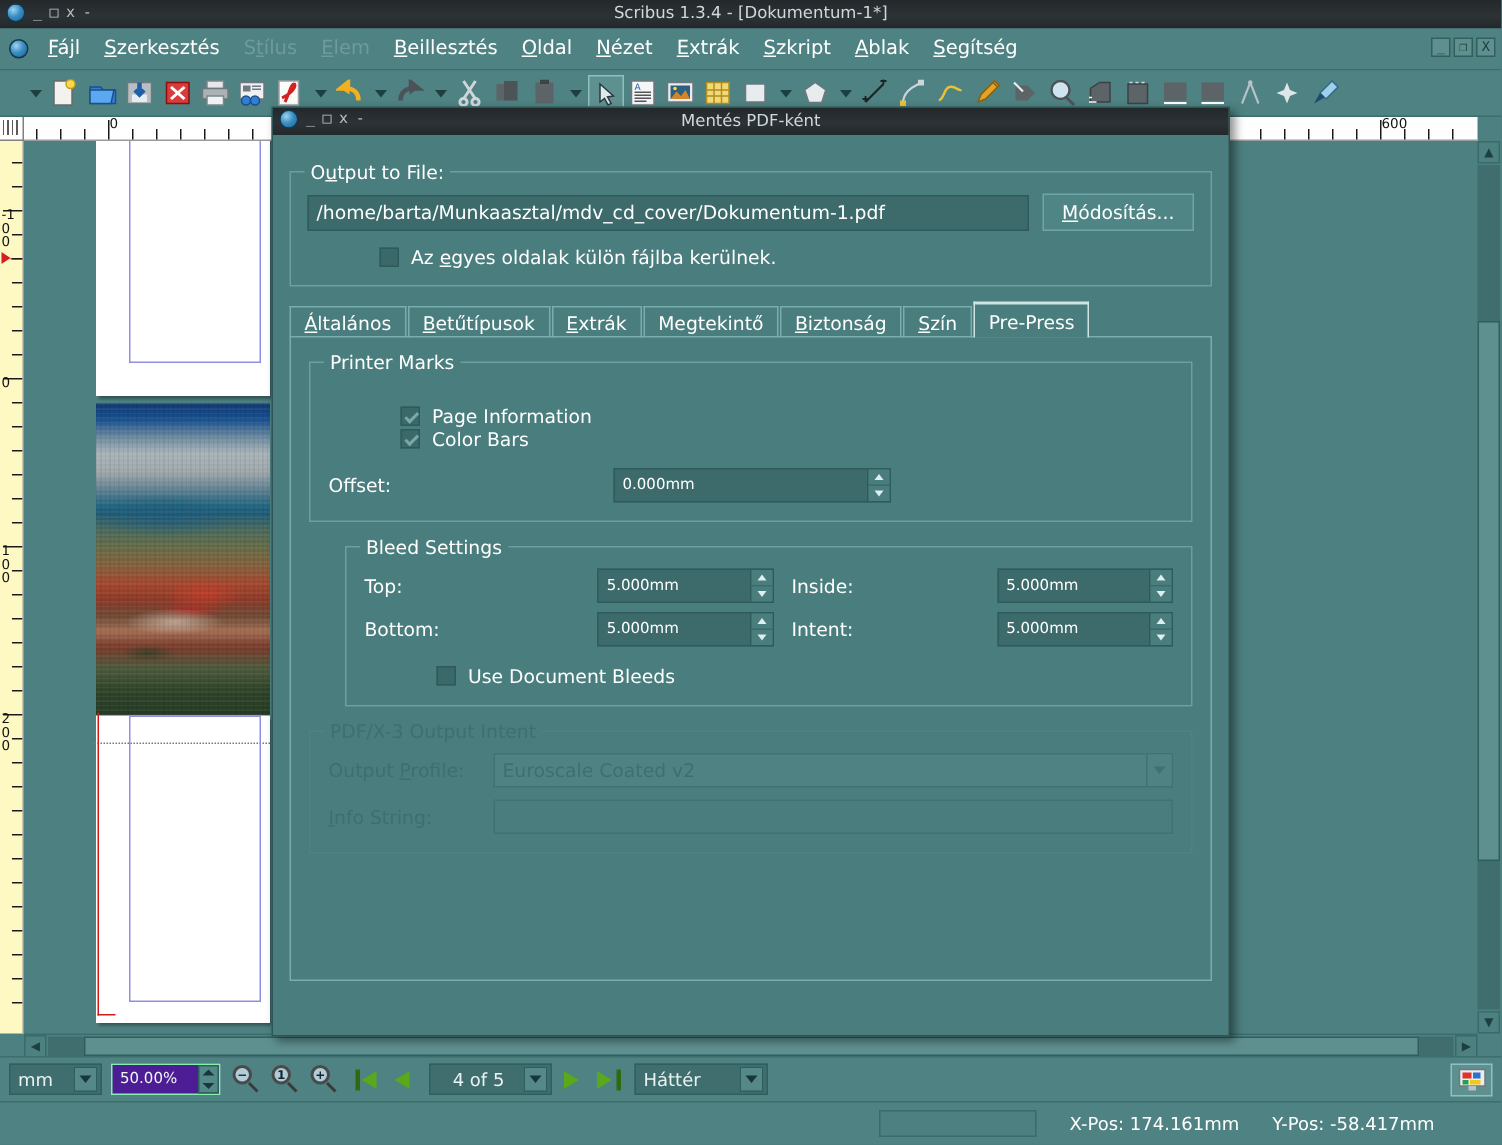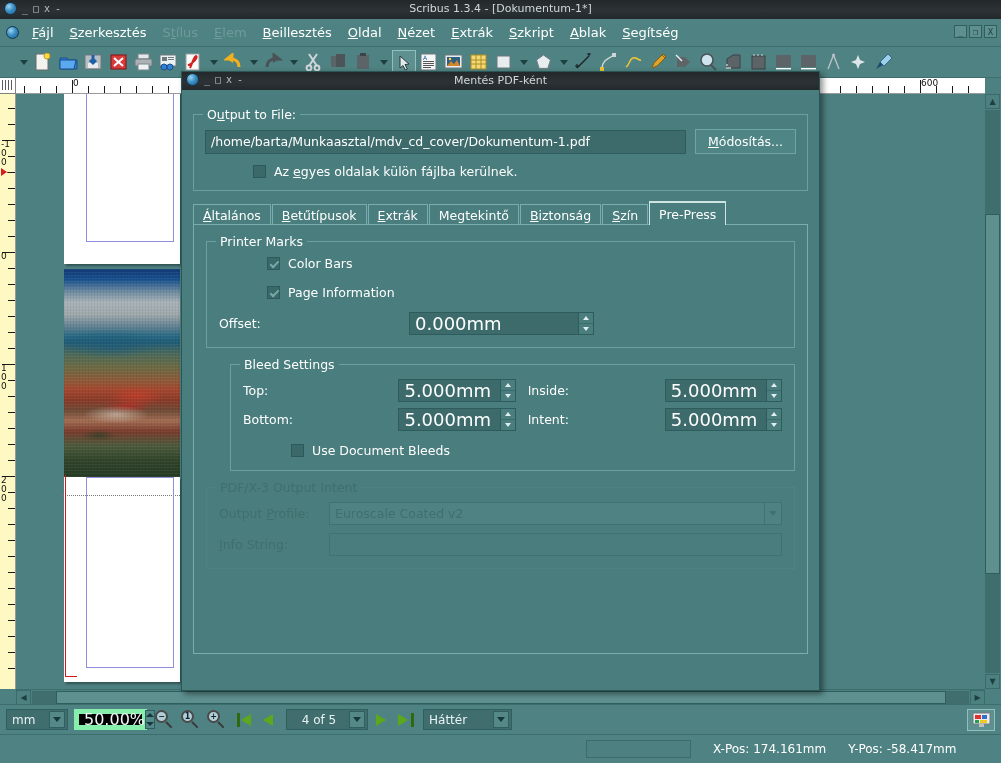--- a/index.html
+++ b/index.html
@@ -186,22 +186,22 @@
   .combo .cval { flex: 1; white-space: nowrap; }
   .combo .cbtn {
     width: 16px; height: 17px; background: #558888; border: 1px solid #2f5f5f;
     display: flex; align-items: center; justify-content: center; margin-left: 3px;
   }
   .tri-dn {
     width: 0; height: 0; border-left: 4px solid transparent; border-right: 4px solid transparent;
     border-top: 5px solid #16383a;
   }
   .spin-box {
-    height: 21px; background: #000000; border: 5px solid #86efac;
-    display: flex; align-items: center; color: #eef5f5; font-size: 16px; padding-left: 5px;
+    height: 21px; background: #4c1d95; border: 1px solid #86efac;
+    display: flex; align-items: center; color: #eef5f5; font-size: 10px; padding-left: 5px;
   }
   .spin-arrows {
     width: 14px; height: 19px; background: #558888; border: 1px solid #2f5f5f;
     display: flex; flex-direction: column; align-items: center; justify-content: space-around;
   }
   .tri-up-sm { width:0;height:0;border-left:4px solid transparent;border-right:4px solid transparent;border-bottom:4px solid #16383a; }
   .tri-dn-sm { width:0;height:0;border-left:4px solid transparent;border-right:4px solid transparent;border-top:4px solid #16383a; }
   .mag {
     width: 22px; height: 22px; position: relative; margin: 0 2px;
   }
@@ -305,21 +305,21 @@
   }
 
   .lbl { color: #ffffff; font-size: 12.5px; white-space: nowrap; }
   .lbl.dim { color: #3f6f6f; }
   .lbl u { text-decoration: underline; }
 
   .spin {
     display: flex; align-items: stretch; background: #3d6b6b;
     border: 1px solid #2e5b5b; height: 23px;
   }
-  .spin .sval { flex: 1; display: flex; align-items: center; color: #ffffff; font-size: 18px; padding-left: 5px; }
+  .spin .sval { flex: 1; display: flex; align-items: center; color: #ffffff; font-size: 10px; padding-left: 5px; }
   .spin .sbtns {
     width: 15px; display: flex; flex-direction: column;
     border-left: 1px solid #2e5b5b;
   }
   .spin .sbtns > div {
     flex: 1; background: #4a7d7d; display: flex; align-items: center; justify-content: center;
     border-bottom: 1px solid #3a6a6a;
   }
   .tri-u { width:0;height:0;border-left:3px solid transparent;border-right:3px solid transparent;border-bottom:4px solid #dfeeee; }
   .tri-d { width:0;height:0;border-left:3px solid transparent;border-right:3px solid transparent;border-top:4px solid #dfeeee; }
@@ -815,27 +815,27 @@
       </div>
 
       <div class="tabpane">
 
         <div class="group" style="margin-top:6px; padding:14px 12px 12px 12px;">
           <span class="glabel">Printer Marks</span>
 
           <div style="display:flex;">
 
             <div style="flex:1;">
+              <div class="checkrow" style="margin-top:14px">
+                <span class="cbox checked"></span>
+                <span class="clabel">Page Information</span>
+              </div>
               <div class="checkrow">
                 <span class="cbox checked"></span>
                 <span class="clabel">Color Bars</span>
-              </div>
-              <div class="checkrow" style="margin-top:14px">
-                <span class="cbox checked"></span>
-                <span class="clabel">Page Information</span>
               </div>
               <div style="display:flex; align-items:center; margin-top:12px;">
                 <span class="lbl" style="width:190px">Offset:</span>
                 <div class="spin" style="width:185px;">
                   <span class="sval">0.000mm</span>
                   <span class="sbtns">
                     <div>
                         <span class="tri-u"></span>
                       </div>
                       <div style="border-bottom:none">

